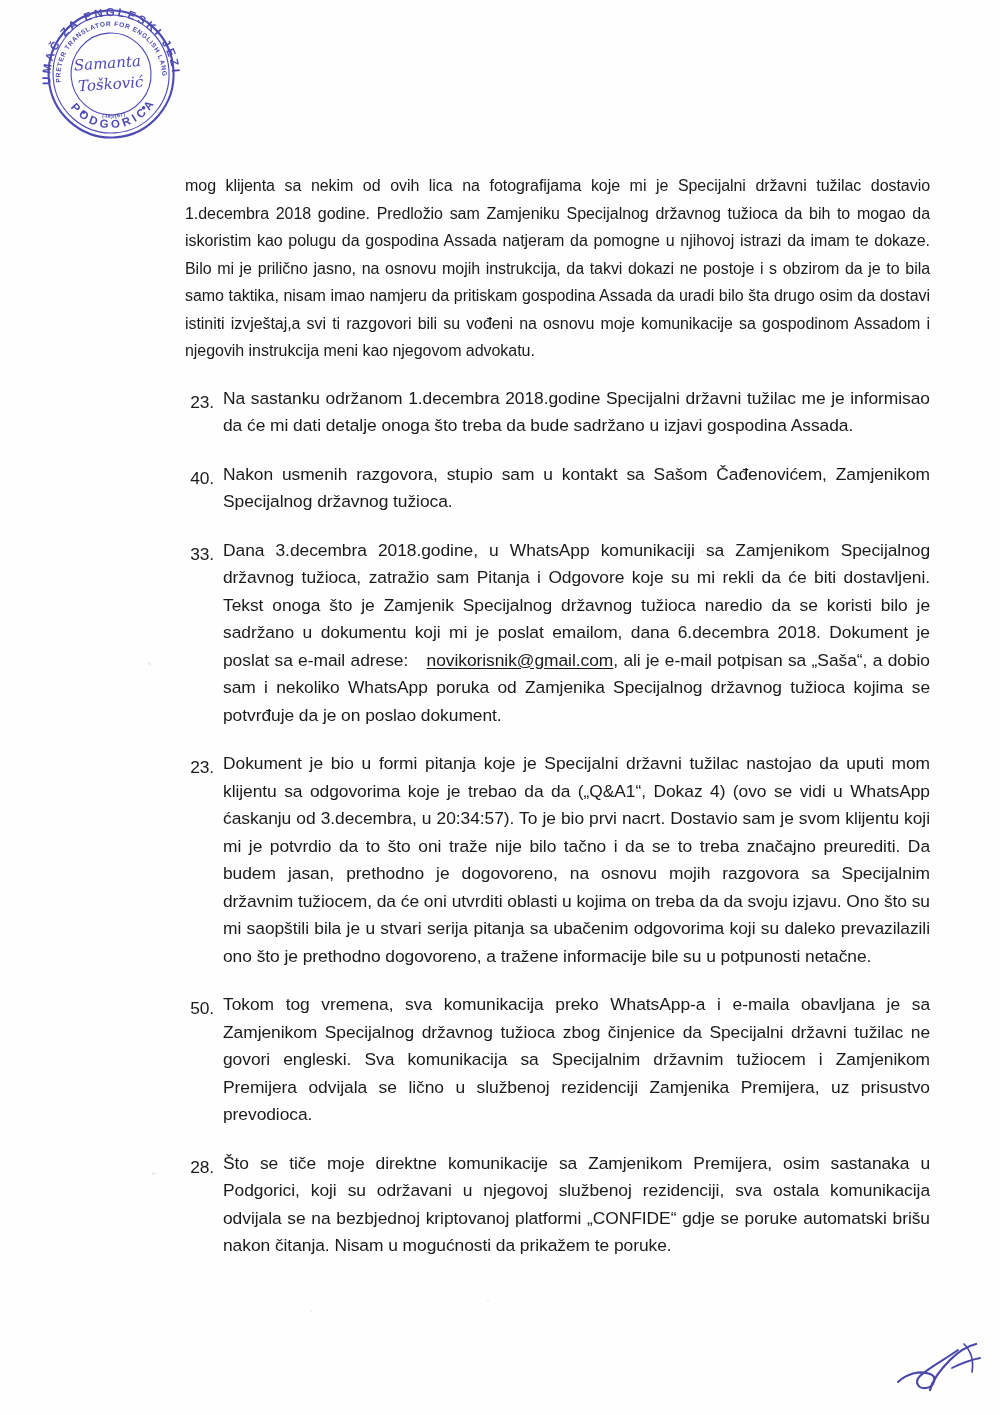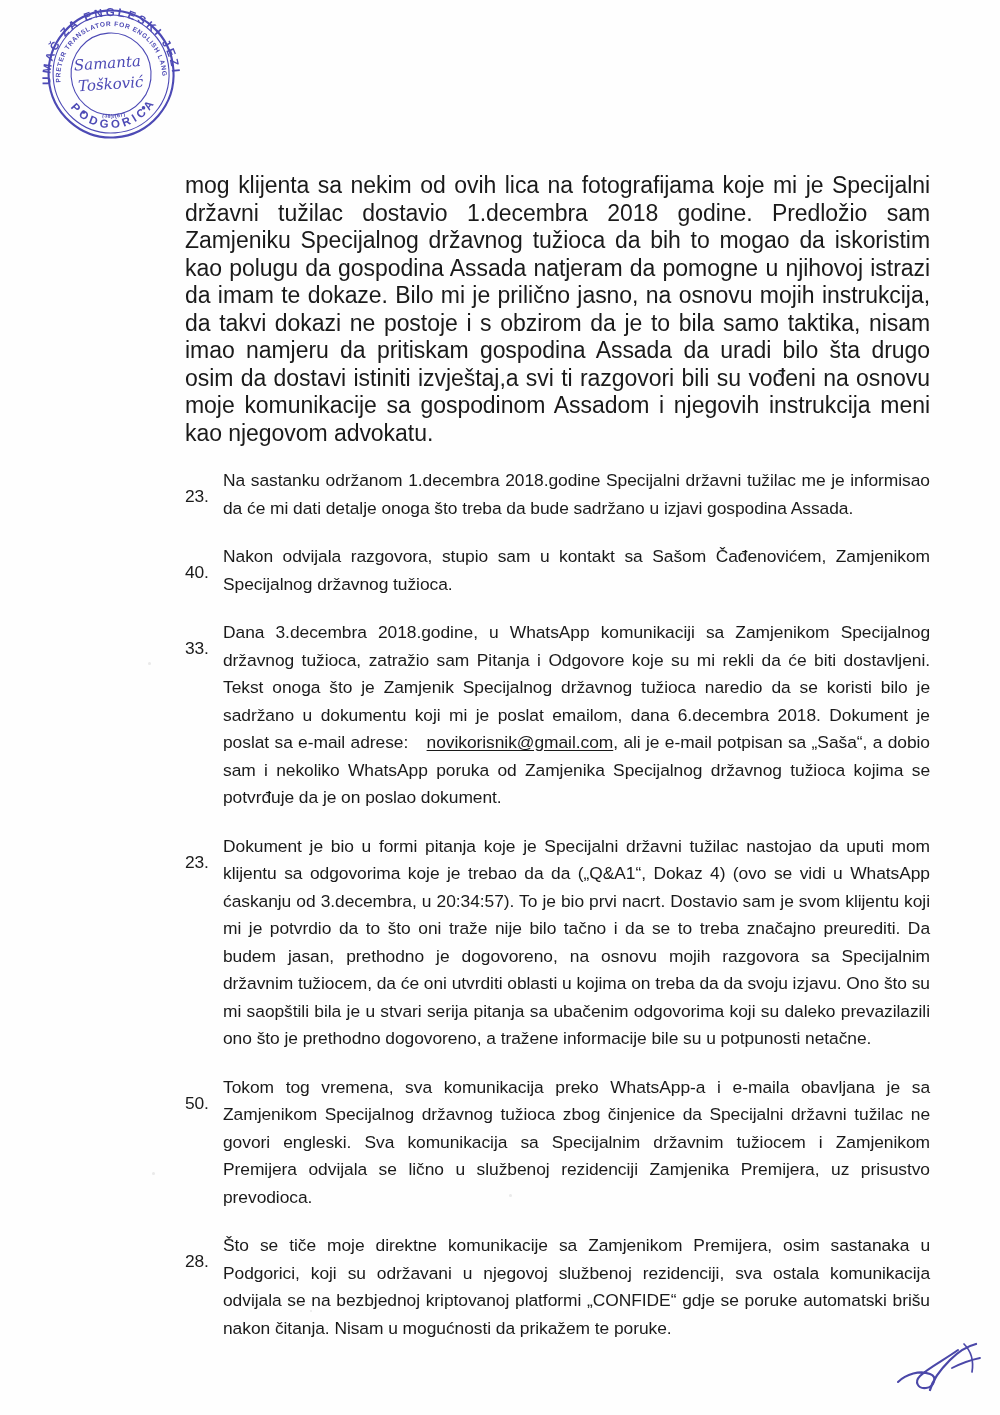--- a/index.html
+++ b/index.html
@@ -54,21 +54,21 @@
 
   
   .body-text {
     position: absolute;
     left: 185px;
     top: 172px;
     width: 745px;
   }
   p.para {
     margin: 0 0 20px 0;
-    font-size: 23px;
+    font-size: 16px;
     line-height: 27.5px;
     text-align: justify;
     text-justify: inter-word;
     letter-spacing: -0.05px;
   }
   .numbered-list {
     list-style: none;
     margin: 0;
     padding: 0;
   }
@@ -78,23 +78,23 @@
     padding-left: 38px;
     font-size: 17.4px;
     line-height: 27.5px;
     text-align: justify;
     text-justify: inter-word;
     letter-spacing: -0.05px;
   }
   .numbered-list li .num {
     position: absolute;
     left: 0;
-    top: 16px;
+    top: 4px;
     width: 34px;
-    text-align: left;
+    text-align: center;
     letter-spacing: -0.2px;
   }
   .numbered-list li .txt { display: block; }
   .numbered-list li:last-child { margin-bottom: 4px; }
   .u-link {
     text-decoration: underline;
     text-underline-offset: 2px;
     margin-left: 13px;
   }
 
@@ -165,21 +165,21 @@
 
     <ol class="numbered-list">
 
       <li>
         <span class="num">23.</span>
         <span class="txt">Na sastanku održanom 1.decembra 2018.godine Specijalni državni tužilac me je informisao da će mi dati detalje onoga što treba da bude sadržano u izjavi gospodina Assada.</span>
       </li>
 
       <li>
         <span class="num">40.</span>
-        <span class="txt">Nakon odvijala razgovora, stupio sam u kontakt sa Sašom Čađenovićem, Zamjenikom Specijalnog državnog tužioca.</span>
+        <span class="txt">Nakon usmenih razgovora, stupio sam u kontakt sa Sašom Čađenovićem, Zamjenikom Specijalnog državnog tužioca.</span>
       </li>
 
       <li>
         <span class="num">33.</span>
         <span class="txt"><span>Dana 3.decembra 2018.godine, u WhatsApp komunikaciji sa Zamjenikom Specijalnog državnog tužioca, zatražio sam Pitanja i Odgovore koje su mi rekli da će biti dostavljeni. Tekst onoga što je Zamjenik Specijalnog državnog tužioca naredio da se koristi bilo je sadržano u dokumentu koji mi je poslat emailom, dana 6.decembra 2018. Dokument je poslat sa e-mail adrese: </span><span class="u-link">novikorisnik@gmail.com</span><span>, ali je e-mail potpisan sa „Saša“, a dobio sam i nekoliko WhatsApp poruka od Zamjenika Specijalnog državnog tužioca kojima se potvrđuje da je on poslao dokument.</span></span>
       </li>
 
       <li>
         <span class="num">23.</span>
         <span class="txt">Dokument je bio u formi pitanja koje je Specijalni državni tužilac nastojao da uputi mom klijentu sa odgovorima koje je trebao da da („Q&amp;A1“, Dokaz 4) (ovo se vidi u WhatsApp ćaskanju od 3.decembra, u 20:34:57). To je bio prvi nacrt. Dostavio sam je svom klijentu koji mi je potvrdio da to što oni traže nije bilo tačno i da se to treba značajno preurediti. Da budem jasan, prethodno je dogovoreno, na osnovu mojih razgovora sa Specijalnim državnim tužiocem, da će oni utvrditi oblasti u kojima on treba da da svoju izjavu. Ono što su mi saopštili bila je u stvari serija pitanja sa ubačenim odgovorima koji su daleko prevazilazili ono što je prethodno dogovoreno, a tražene informacije bile su u potpunosti netačne.</span>

